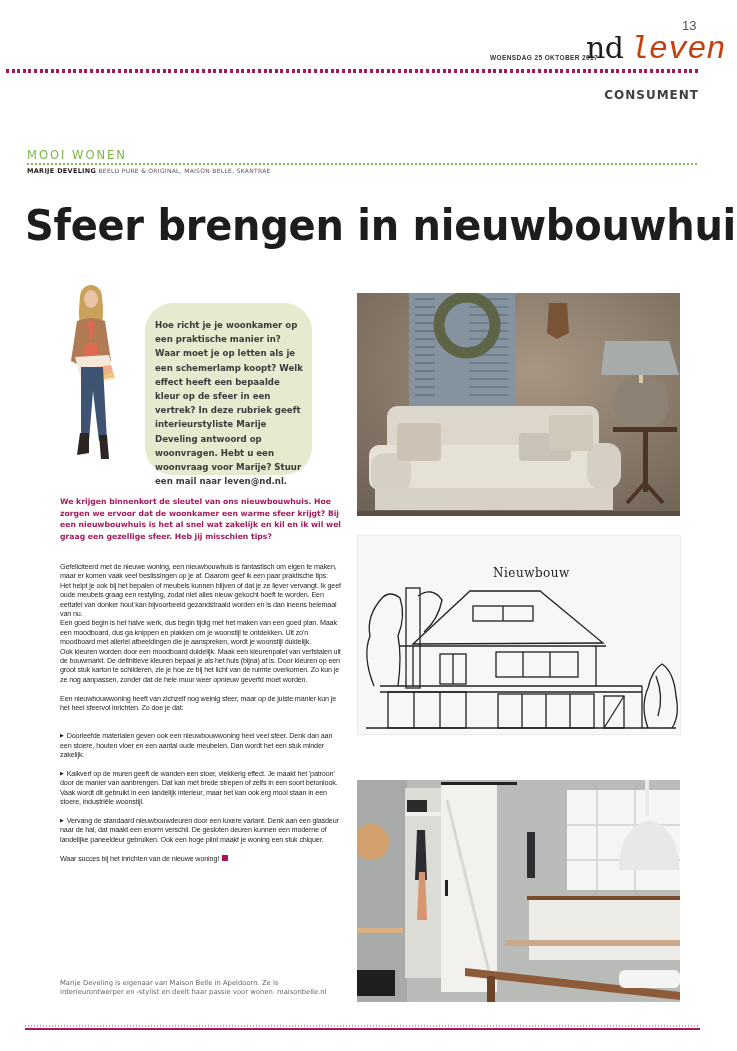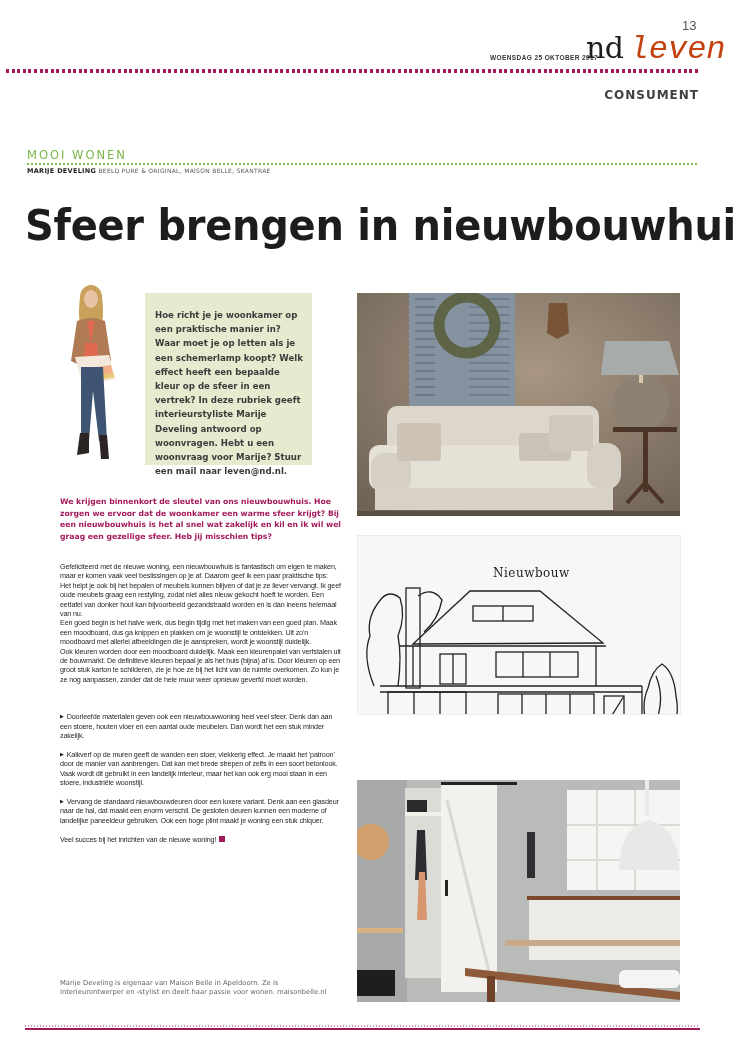--- a/index.html
+++ b/index.html
@@ -24,21 +24,21 @@
     .byline { position: absolute; left: 27px; top: 167px; font-size: 6px; letter-spacing: 0.3px; color: #555; text-transform: uppercase; white-space: nowrap; }
     .byline .author { font-weight: bold; color: #1d1d1b; font-size: 6.5px; }
 
     
     .title { position: absolute; left: 25px; top: 200px; font-size: 43px; font-weight: bold; color: #1d1d1b; letter-spacing: -0.3px; line-height: 50px; white-space: nowrap; font-family: "DejaVu Sans", sans-serif; transform: scaleX(0.93); transform-origin: left top; }
 
     
     .portrait { position: absolute; left: 55px; top: 283px; width: 80px; height: 180px; }
 
     
-    .intro-box { position: absolute; left: 145px; top: 293px; width: 167px; height: 172px; background: #e4ebcf; padding: 15px 8px 5px 10px; }
+    .intro-box { position: absolute; left: 145px; top: 303px; width: 167px; height: 172px; background: #e4ebcf; padding: 15px 8px 5px 10px; border-radius: 28px; }
     .intro-text { font-size: 8.6px; line-height: 14.2px; color: #3b3b3b; font-weight: bold; font-family: "DejaVu Sans", sans-serif; }
 
     
     .question { position: absolute; left: 60px; top: 496px; width: 282px; font-size: 7.7px; line-height: 11.5px; color: #a3195b; font-weight: bold; }
 
     
     .body-text { position: absolute; left: 60px; top: 562px; width: 284px; font-size: 7.2px; line-height: 9.4px; color: #231f20; font-family: Liberation Sans, sans-serif; letter-spacing: -0.15px; }
     .body-text p { margin: 0; }
     .body-text .gap { height: 9.4px; }
     .bullet::before { content: "\25B6"; font-size: 5px; margin-right: 3px; vertical-align: 1px; }
@@ -47,21 +47,21 @@
     .bio { position: absolute; left: 60px; top: 979px; width: 280px; font-size: 6.8px; line-height: 9.3px; color: #666; }
 
     
     .footer-dots { position: absolute; left: 25px; top: 1025px; width: 675px; height: 2px;
       background: repeating-linear-gradient(to right, #d79ab8 0 1px, transparent 1px 3px); }
     .footer-line { position: absolute; left: 25px; top: 1028px; width: 675px; height: 1.5px; background: #a3195b; }
 
     
     .photo { position: absolute; overflow: hidden; }
     .photo-living { left: 357px; top: 293px; width: 323px; height: 223px; background: #8d7c6a; }
-    .photo-sketch { left: 357px; top: 535px; width: 324px; height: 180px; background: #f7f7f5; border: 1px solid #ebebeb; }
+    .photo-sketch { left: 357px; top: 535px; width: 324px; height: 200px; background: #f7f7f5; border: 1px solid #ebebeb; }
     .photo-kitchen { left: 357px; top: 780px; width: 323px; height: 222px; background: #cfd0cb; }
     .sketch-label { position: absolute; left: 135px; top: 30px; font-family: "DejaVu Serif", serif; font-size: 12px; color: #222; letter-spacing: 0.5px; }
   </style>
 </head>
 <body>
 
 <div class="page-number">13</div>
 <div class="header-date">WOENSDAG 25 OKTOBER 2017</div>
 <div class="brand">
   <span class="nd">nd</span><span class="leven">leven</span>
@@ -106,29 +106,30 @@
 </div>
 
 <p class="question">We krijgen binnenkort de sleutel van ons nieuwbouwhuis. Hoe zorgen we ervoor dat de woonkamer een warme sfeer krijgt? Bij een nieuwbouwhuis is het al snel wat zakelijk en kil en ik wil wel graag een gezellige sfeer. Heb jij misschien tips?</p>
 
 <div class="body-text">
   <p>Gefeliciteerd met de nieuwe woning, een nieuwbouwhuis is fantastisch om eigen te maken, maar er komen vaak veel beslissingen op je af. Daarom geef ik een paar praktische tips:</p>
   <p>Het helpt je ook bij het bepalen of meubels kunnen blijven of dat je ze liever vervangt. Ik geef oude meubels graag een restyling, zodat niet alles nieuw gekocht hoeft te worden. Een eettafel van donker hout kan bijvoorbeeld gezandstraald worden en is dan ineens helemaal van nu.</p>
   <p>Een goed begin is het halve werk, dus begin tijdig met het maken van een goed plan. Maak een moodboard, dus ga knippen en plakken om je woonstijl te ontdekken. Uit zo'n moodboard met allerlei afbeeldingen die je aanspreken, wordt je woonstijl duidelijk.</p>
   <p>Ook kleuren worden door een moodboard duidelijk. Maak een kleurenpalet van verfstalen uit de bouwmarkt. De definitieve kleuren bepaal je als het huis (bijna) af is. Door kleuren op een groot stuk karton te schilderen, zie je hoe ze bij het licht van de ruimte overkomen. Zo kun je ze nog aanpassen, zonder dat de hele muur weer opnieuw geverfd moet worden.</p>
   <div class="gap"></div>
+  <p>Een nieuwbouwwoning heeft van zichzelf nog weinig sfeer, maar op de juiste manier kun je het heel sfeervol inrichten. Zo doe je dat:</p>
   <div class="gap"></div>
   <div class="gap"></div>
   <p class="bullet">Doorleefde materialen geven ook een nieuwbouwwoning heel veel sfeer. Denk dan aan een stoere, houten vloer en een aantal oude meubelen. Dan wordt het een stuk minder zakelijk.</p>
   <div class="gap"></div>
   <p class="bullet">Kalkverf op de muren geeft de wanden een stoer, vlekkerig effect. Je maakt het 'patroon' door de manier van aanbrengen. Dat kan met brede strepen of zelfs in een soort betonlook. Vaak wordt dit gebruikt in een landelijk interieur, maar het kan ook erg mooi staan in een stoere, industriële woonstijl.</p>
   <div class="gap"></div>
   <p class="bullet">Vervang de standaard nieuwbouwdeuren door een luxere variant. Denk aan een glasdeur naar de hal, dat maakt een enorm verschil. De gesloten deuren kunnen een moderne of landelijke paneeldeur gebruiken. Ook een hoge plint maakt je woning een stuk chiquer.</p>
   <div class="gap"></div>
-  <p><span>Veel succes bij het inrichten van de nieuwe woning!</span><span class="end-mark"></span></p>
+  <p><span>Waar succes bij het inrichten van de nieuwe woning!</span><span class="end-mark"></span></p>
 </div>
 
 <p class="bio">Marije Develing is eigenaar van Maison Belle in Apeldoorn. Ze is interieurontwerper en -stylist en deelt haar passie voor wonen. maisonbelle.nl</p>
 
 <div class="photo photo-living">
   <svg width="323" height="223" viewBox="0 0 323 223">
     <defs>
       <radialGradient id="wall" cx="0.55" cy="0.35" r="0.8">
         <stop offset="0" stop-color="#a89683"></stop>
         <stop offset="1" stop-color="#6f6356"></stop>

